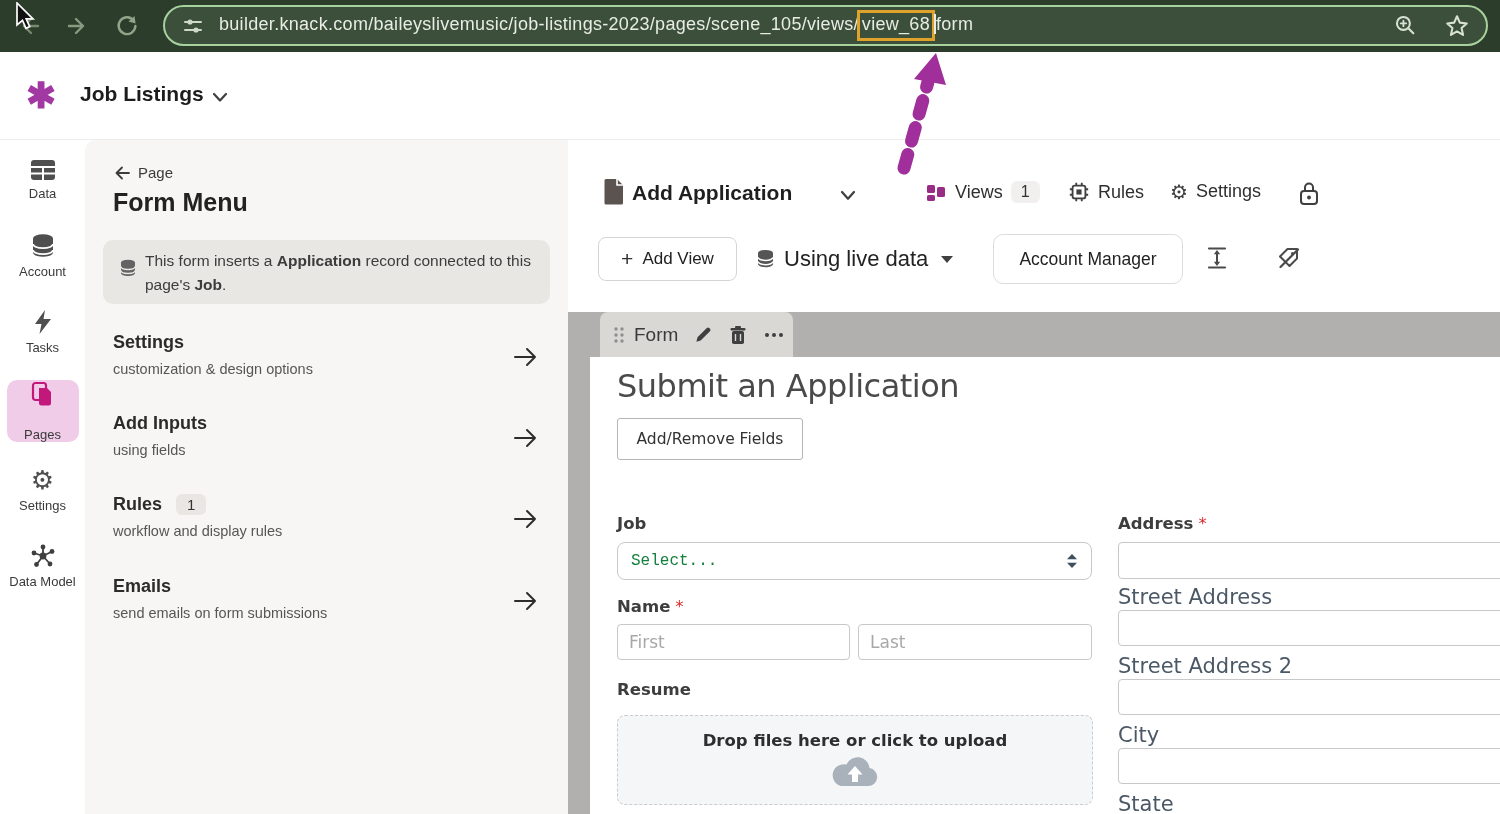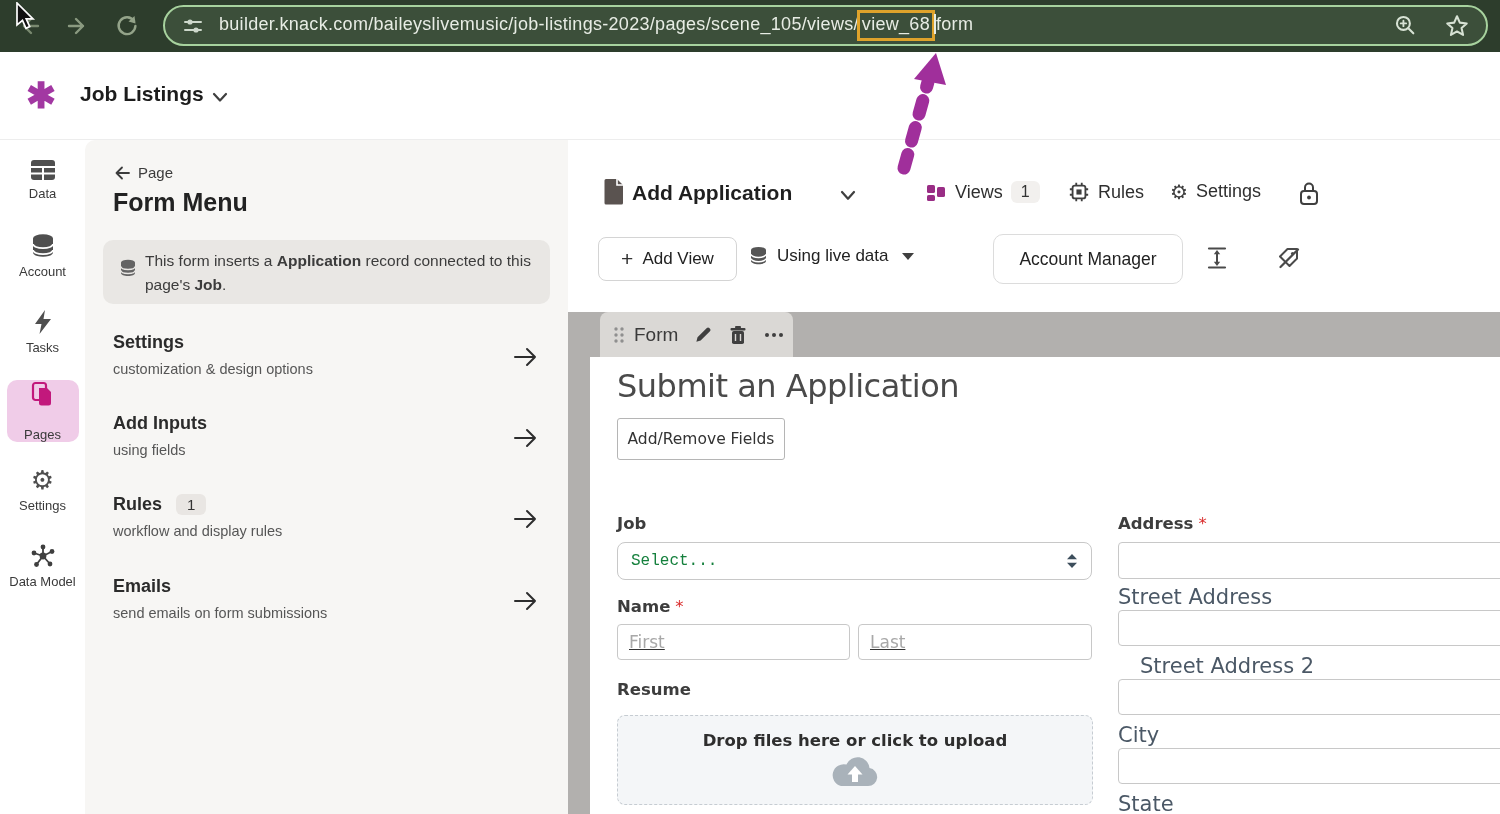--- a/index.html
+++ b/index.html
@@ -48,40 +48,40 @@
   .vh-docicon { position:absolute; left:36px; top:38px; }
   .vh-title { position:absolute; left:64px; top:41px; font-size:21px; font-weight:700; color:#1f1f1f; }
   .vh-chevron { position:absolute; left:271px; top:49px; }
   .vh-tab { position:absolute; top:41px; display:flex; align-items:center; gap:8px; font-size:18px; color:#2f2f2f; cursor:pointer; }
   .tab-views { left:358px; } .tab-rules { left:500px; } .tab-settings { left:602px; }
   .tab-badge { background:#f2f0ee; border-radius:6px; padding:2px 10px; font-size:16px; color:#333; }
   .vh-lock { position:absolute; left:730px; top:40px; }
 
   .tb-addview { position:absolute; left:30px; top:97px; width:139px; height:44px; border:1px solid #d4d4d4; border-radius:8px; background:#fff; display:flex; align-items:center; justify-content:center; gap:9px; font-size:17px; color:#222; cursor:pointer; }
   .tb-plus { font-size:21px; color:#333; line-height:18px; }
-  .tb-livedata { position:absolute; left:181px; top:106px; display:flex; align-items:center; gap:9px; font-size:17px; color:#222; cursor:pointer; }
+  .tb-livedata { position:absolute; left:188px; top:106px; display:flex; align-items:center; gap:9px; font-size:22px; color:#222; cursor:pointer; }
   .caret-down { width:0; height:0; border-left:6px solid transparent; border-right:6px solid transparent; border-top:7px solid #3f3f3f; margin-left:4px; }
   .tb-account { position:absolute; left:425px; top:94px; width:190px; height:50px; border:1px solid #dcdcdc; border-radius:10px; background:#fff; font-size:17.5px; color:#222; display:flex; align-items:center; justify-content:center; cursor:pointer; }
   .tb-icon { position:absolute; top:106px; width:24px; height:24px; cursor:pointer; }
   .tb-fit { left:637px; } .tb-tagoff { left:709px; }
 
   
   .canvas { position:absolute; left:0; right:0; top:172px; bottom:0; background:#b2b0ae; }
   .form-tab { position:absolute; left:32px; top:0; width:193px; height:45px; background:#dad8d5; border-radius:8px 8px 0 0; display:flex; align-items:center; }
   .form-tab-label { font-size:19px; color:#3a3a3a; margin-left:8px; }
   .form-tab .ticon { margin-left:16px; cursor:pointer; }
   .sheet { position:absolute; left:22px; top:45px; right:-30px; bottom:-30px; background:#fff; }
 
   .sheet-title { position:absolute; left:27px; top:10px; font-size:32px; font-weight:400; color:#4a4a4a; font-family:"DejaVu Sans", sans-serif; letter-spacing:-0.5px; }
-  .addremove-btn { position:absolute; left:27px; top:61px; width:168px; height:42px; background:#fff; border:1px solid #b5b5b5; border-radius:3px; font-size:15.5px; color:#333; display:flex; align-items:center; justify-content:center; cursor:pointer; font-family:"DejaVu Sans", sans-serif; }
+  .addremove-btn { position:absolute; left:27px; top:61px; width:186px; height:42px; background:#fff; border:1px solid #b5b5b5; border-radius:3px; font-size:15.5px; color:#333; display:flex; align-items:center; justify-content:center; cursor:pointer; font-family:"DejaVu Sans", sans-serif; }
 
   .f-label { position:absolute; font-size:16.5px; font-weight:600; color:#3d3d3d; font-family:"DejaVu Sans", sans-serif; }
   .f-sublabel { position:absolute; font-size:21px; font-weight:400; color:#4b5866; font-family:"DejaVu Sans", sans-serif; }
   .req { color:#d92b2b; margin-left:5px; font-weight:400; }
-  .f-input { position:absolute; height:36px; border:1px solid #c8c8c8; border-radius:4px; background:#fff; font-size:17px; color:#333; padding:0 11px; font-family:"DejaVu Sans", sans-serif;text-decoration:underline; }
+  .f-input { position:absolute; height:36px; border:1px solid #c8c8c8; border-radius:4px; background:#fff; font-size:17px; color:#333; padding:0 11px; font-family:"DejaVu Sans", sans-serif; }
   .f-input::placeholder { color:#a8a8a8; opacity:1; }
   .f-select { position:absolute; height:38px; border:1px solid #c8c8c8; border-radius:8px; background:#fff; display:flex; align-items:center; padding:0 13px; cursor:pointer; }
   .f-select-ph { font-size:16px; color:#15803d; font-family:Liberation Mono, monospace; }
   .f-select .sel-arrows { margin-left:auto; }
   .dropzone { position:absolute; left:27px; top:358px; width:476px; height:90px; background:#f4f6f8; border:1px dashed #c6ccd2; border-radius:8px; text-align:center; cursor:pointer; }
   .dz-text { margin-top:15px; font-size:16.5px; font-weight:700; color:#2e2e2e; font-family:"DejaVu Sans", sans-serif; }
   .dz-cloud { margin-top:5px; }
 
   .arrow-overlay { position:absolute; left:0; top:0; width:1500px; height:814px; pointer-events:none; z-index:60; }
 </style>
@@ -363,21 +363,21 @@
               <path d="M11,31 H38 a9,9 0 0 0 1.5,-17.9 A12,12 0 0 0 16.5,9.5 A9.5,9.5 0 0 0 11,31 Z" fill="#a9b2ba"></path>
               <polygon points="25,11 17.5,19.5 32.5,19.5" fill="#fff"></polygon>
               <rect x="22" y="18.5" width="6" height="8.5" fill="#fff"></rect>
             </svg>
         </div>
 
         <div class="f-label" style="left:528px; top:157px;"><span>Address</span><span class="req">*</span></div>
         <input class="f-input" style="left: 528px; top: 185px; width: 425px; height: 37px;" readonly="">
         <div class="f-sublabel" style="left:528px; top:228px;">Street Address</div>
         <input class="f-input" style="left: 528px; top: 253px; width: 425px;" readonly="">
-        <div class="f-sublabel" style="left:528px; top:297px;margin-left:22px;">Street Address 2</div>
+        <div class="f-sublabel" style="left:528px; top:297px;">Street Address 2</div>
         <input class="f-input" style="left: 528px; top: 322px; width: 425px;" readonly="">
         <div class="f-sublabel" style="left:528px; top:366px;">City</div>
         <input class="f-input" style="left: 528px; top: 391px; width: 425px;" readonly="">
         <div class="f-sublabel" style="left:528px; top:435px;">State</div>
       </div>
     </div>
   </div>
 
   <svg class="arrow-overlay" viewBox="0 0 1500 814">
     <line x1="904" y1="168" x2="928" y2="82" stroke="#a02f9b" stroke-width="13" stroke-dasharray="14 14" stroke-linecap="round"></line>

